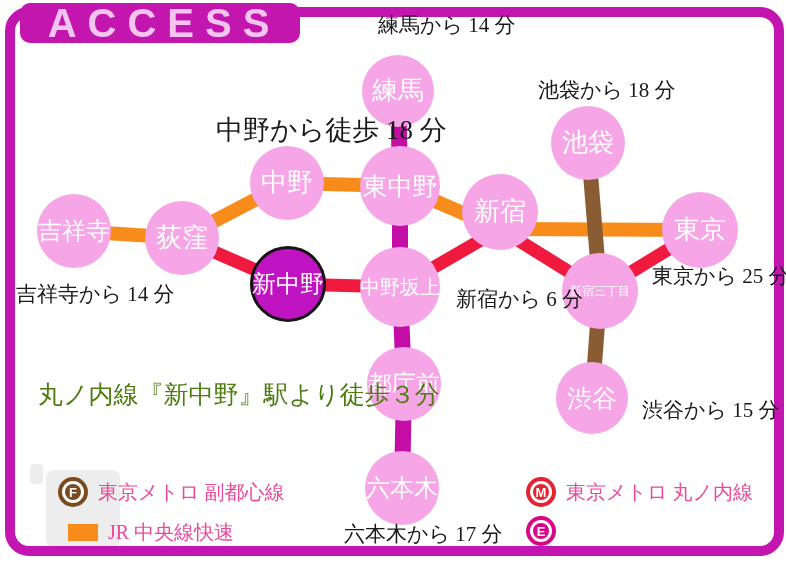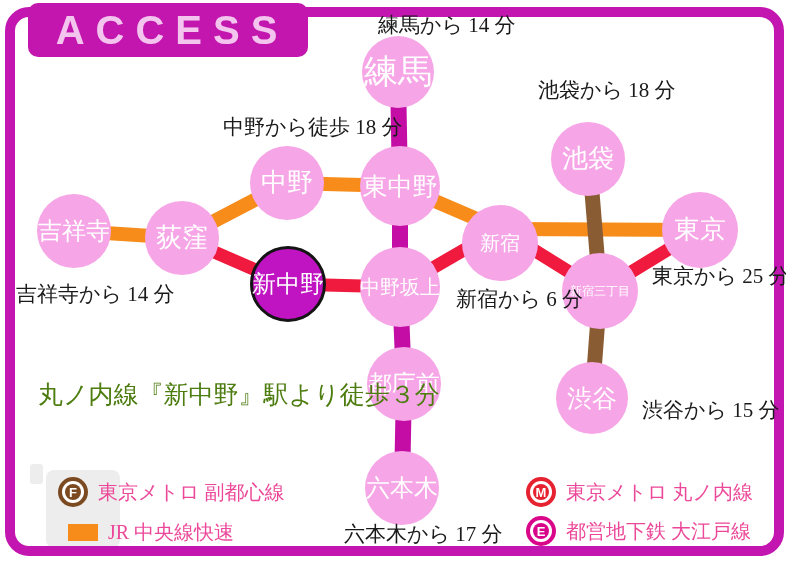--- a/index.html
+++ b/index.html
@@ -1,20 +1,20 @@
 <!DOCTYPE html>
 <html><head>
 <meta charset="utf-8">
 <style>
   html,body{margin:0;padding:0;background:#fff;}
   #page{position:relative;width:786px;height:564px;background:#ffffff;overflow:hidden;
         font-family:"Liberation Serif","DejaVu Serif",serif;}
   #frame{position:absolute;left:5px;top:7px;width:759px;height:529px;
          border:10px solid #c316b0;border-radius:24px;z-index:1;}
-  #banner{position:absolute;left:28px;top:3px;width:280px;height:54px;background:#c316ae;
+  #banner{position:absolute;left:20px;top:3px;width:280px;height:40px;background:#c316ae;
           border-radius:10px;display:flex;align-items:center;justify-content:center;z-index:6;}
   #banner span{font-family:"Liberation Sans","DejaVu Sans",sans-serif;font-weight:800;
                font-size:40px;letter-spacing:11px;color:#f2c4ee;padding-left:8px;}
   #map-lines{position:absolute;left:0;top:0;z-index:2;}
   .station{position:absolute;border-radius:50%;background:#f6a5e6;color:#ffffff;
            display:flex;align-items:center;justify-content:center;z-index:3;
            white-space:nowrap;line-height:1;}
   .station.highlight{background:#c013c1;border:3px solid #141414;box-sizing:border-box;font-family:Liberation Serif, serif;}
   .time-label{position:absolute;color:#1a1a1a;z-index:4;white-space:nowrap;line-height:1.15;}
   #note{position:absolute;left:38px;top:378px;font-size:25px;color:#4d7c0f;z-index:4;white-space:nowrap;}
@@ -40,39 +40,39 @@
   <div id="banner">
     <span>ACCESS</span>
   </div>
   <svg id="map-lines" width="786" height="564">
       <polyline points="74,231 182,238 287,183 400,186 500,229 700,230" fill="none" stroke="#f78c1a" stroke-width="14" stroke-linejoin="miter" stroke-linecap="butt"></polyline>
       <polyline points="182,238 288,284 400,287 500,229 600,291 700,230" fill="none" stroke="#ef1a3d" stroke-width="13" stroke-linejoin="miter" stroke-linecap="butt"></polyline>
       <polyline points="398,77 400,186 400,287 404,384 402,488" fill="none" stroke="#c40da5" stroke-width="16" stroke-linejoin="miter" stroke-linecap="butt"></polyline>
       <polyline points="588,143 600,291 592,398" fill="none" stroke="#8a5c33" stroke-width="15" stroke-linejoin="miter" stroke-linecap="butt"></polyline>
     </svg>
   <div id="stations">
-      <div class="station" style="left: 362px; top: 36px; width: 72px; height: 72px; font-size: 34px;">練馬</div>
+      <div class="station" style="left: 362px; top: 55px; width: 72px; height: 72px; font-size: 26px;">練馬</div>
       <div class="station" style="left: 250px; top: 146px; width: 74px; height: 74px; font-size: 26px;">中野</div>
       <div class="station" style="left: 360px; top: 146px; width: 80px; height: 80px; font-size: 25px;">東中野</div>
-      <div class="station" style="left: 551px; top: 122px; width: 74px; height: 74px; font-size: 26px;">池袋</div>
+      <div class="station" style="left: 551px; top: 106px; width: 74px; height: 74px; font-size: 26px;">池袋</div>
       <div class="station" style="left: 37px; top: 194px; width: 74px; height: 74px; font-size: 24px;">吉祥寺</div>
       <div class="station" style="left: 145px; top: 201px; width: 74px; height: 74px; font-size: 26px;">荻窪</div>
       <div class="station highlight" style="left: 250px; top: 246px; width: 76px; height: 76px; font-size: 24px;">新中野</div>
       <div class="station" style="left: 360px; top: 247px; width: 80px; height: 80px; font-size: 20px;">中野坂上</div>
-      <div class="station" style="left: 462px; top: 205px; width: 76px; height: 76px; font-size: 20px;">新宿</div>
+      <div class="station" style="left: 462px; top: 174px; width: 76px; height: 76px; font-size: 26px;">新宿</div>
       <div class="station" style="left: 562px; top: 253px; width: 76px; height: 76px; font-size: 12px;">新宿三丁目</div>
       <div class="station" style="left: 662px; top: 192px; width: 76px; height: 76px; font-size: 26px;">東京</div>
       <div class="station" style="left: 556px; top: 362px; width: 72px; height: 72px; font-size: 25px;">渋谷</div>
       <div class="station" style="left: 367px; top: 347px; width: 74px; height: 74px; font-size: 24px;">都庁前</div>
       <div class="station" style="left: 365px; top: 451px; width: 74px; height: 74px; font-size: 24px;">六本木</div>
     </div>
   <div id="labels">
       <div class="time-label" style="left: 338px; top: 13px; font-size: 21px; margin-left: 40px;">練馬から 14 分</div>
       <div class="time-label" style="left: 538px; top: 78px; font-size: 21px;">池袋から 18 分</div>
-      <div class="time-label" style="left: 223px; top: 115px; font-size: 21px;">中野から徒歩 18 分</div>
+      <div class="time-label" style="left: 216px; top: 115px; font-size: 27px;">中野から徒歩 18 分</div>
       <div class="time-label" style="left: 16px; top: 282px; font-size: 21px;">吉祥寺から 14 分</div>
       <div class="time-label" style="left: 456px; top: 287px; font-size: 21px;">新宿から 6 分</div>
       <div class="time-label" style="left: 652px; top: 264px; font-size: 21px;">東京から 25 分</div>
       <div class="time-label" style="left: 642px; top: 398px; font-size: 21px;">渋谷から 15 分</div>
       <div class="time-label" style="left: 344px; top: 522px; font-size: 21px;">六本木から 17 分</div>
     </div>
   <div id="note">丸ノ内線『新中野』駅より徒歩３分</div>
   <div id="legend">
       <div class="legend-item" style="left: 58px; top: 477px;">
         <div class="badge" style="background: rgb(124, 74, 33);">
@@ -90,16 +90,15 @@
           <div class="ring"></div>
           <div class="core" style="background: rgb(230, 33, 48);">M</div>
         </div>
         <div class="legend-label">東京メトロ 丸ノ内線</div>
       </div>
       <div class="legend-item" style="left: 526px; top: 516px;">
         <div class="badge" style="background: rgb(217, 6, 138);">
           <div class="ring"></div>
           <div class="core" style="background: rgb(217, 6, 138);">E</div>
         </div>
-        <div class="legend-label">都営地下鉄 大江戸線</div>
       </div>
     </div>
 </div>
 
 </body></html>

